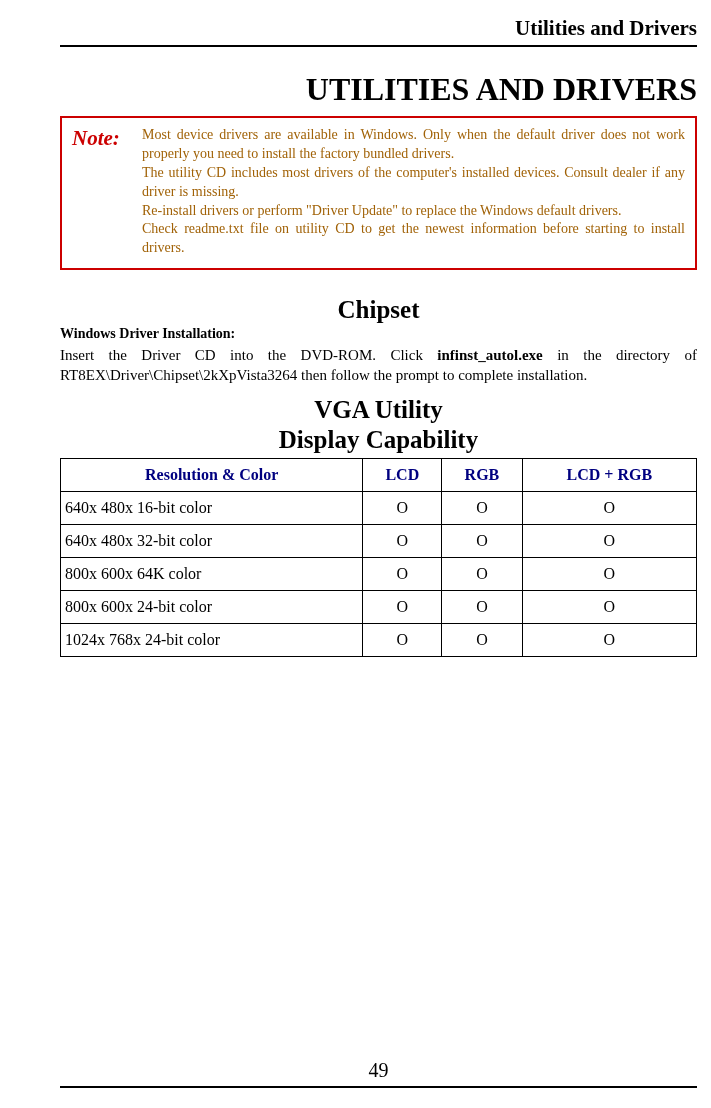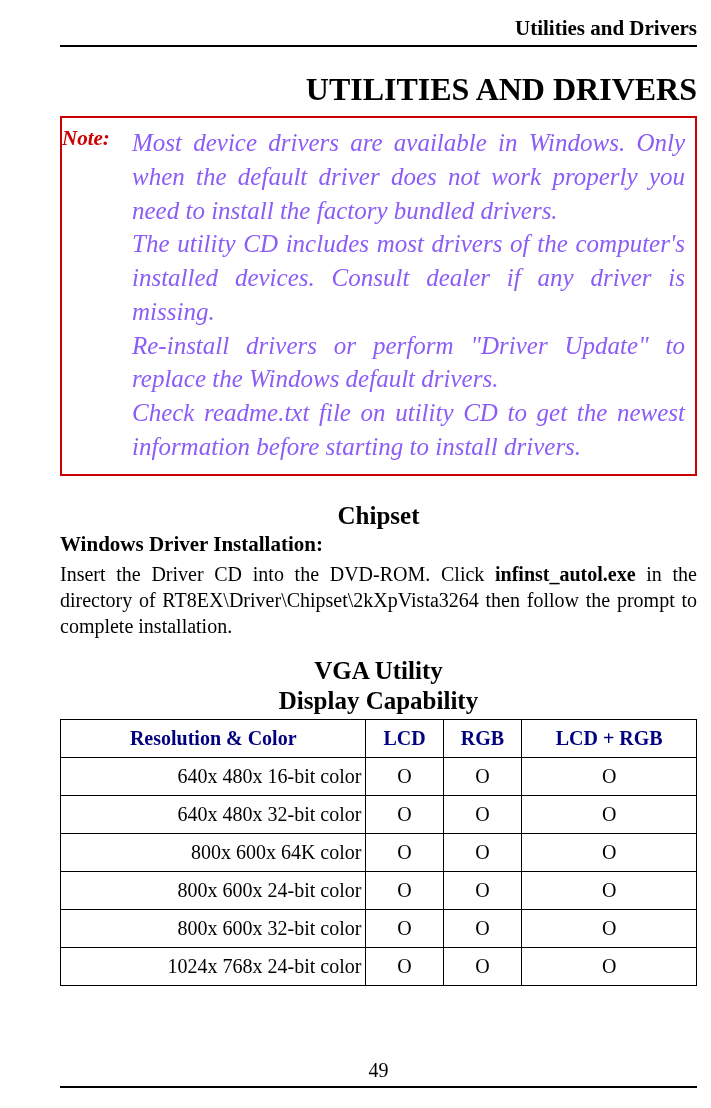--- a/index.html
+++ b/index.html
@@ -28,83 +28,82 @@
       margin-bottom: 24px;
     }
     .main-title {
       text-align: right;
       font-weight: bold;
       font-size: 32px;
       margin-bottom: 8px;
     }
     .note-box {
       border: 2px solid #cc0000;
-      padding: 8px 10px 10px 0;
+      padding: 8px 10px 10px 10px;
       margin-bottom: 26px;
     }
     .note-row {
       display: flex;
       gap: 14px;
     }
     .note-label {
       color: #cc0000;
       font-style: italic;
       font-weight: bold;
       font-size: 21px;
       flex: 0 0 auto;
       min-width: 56px;
     }
     .note-text {
-      color: #8b5cf6;
-      font-style: italic;
-      font-size: 25px;
+      color: #a16207;
+      font-size: 14px;
       text-align: justify;
       line-height: 1.35;
     }
     .note-text.indent {
       margin-left: 70px;
     }
     .section-heading {
       font-weight: bold;
       font-size: 25px;
       margin-bottom: 2px;
       text-align: center;
     }
     .sub-heading {
       font-weight: bold;
-      font-size: 21px;
+      font-size: 14px;
       margin-bottom: 4px;
     }
     .body-text {
-      font-size: 20px;
+      font-size: 15px;
       text-align: justify;
       line-height: 1.3;
-      margin-bottom: 18px;
+      margin-bottom: 11px;
     }
     .bold-inline {
       font-weight: bold;
     }
     table {
       width: 100%;
       border-collapse: collapse;
       margin-top: 4px;
     }
     th, td {
       border: 1px solid #000;
       padding: 7px 4px;
-      font-size: 20px;
+      font-size: 16px;
       text-align: center;
     }
     th {
       color: #000080;
       font-weight: bold;
       font-family: 'Times New Roman', Times, serif;
     }
     td.first-col {
-      text-align: right;
+      text-align: left;
     }
     .footer {
       position: absolute;
       bottom: 20px;
       left: 60px;
       right: 14px;
       margin-top: 12px;
     }
     .page-number {
       text-align: center;
@@ -170,26 +169,20 @@
       <td>O</td>
       <td>O</td>
     </tr>
     <tr>
       <td class="first-col">800x 600x 24-bit color</td>
       <td>O</td>
       <td>O</td>
       <td>O</td>
     </tr>
     <tr>
-      <td class="first-col">800x 600x 32-bit color</td>
-      <td>O</td>
-      <td>O</td>
-      <td>O</td>
-    </tr>
-    <tr>
       <td class="first-col">1024x 768x 24-bit color</td>
       <td>O</td>
       <td>O</td>
       <td>O</td>
     </tr>
   </tbody>
 </table>
 
 <div class="footer">
   <div class="page-number">49</div>

